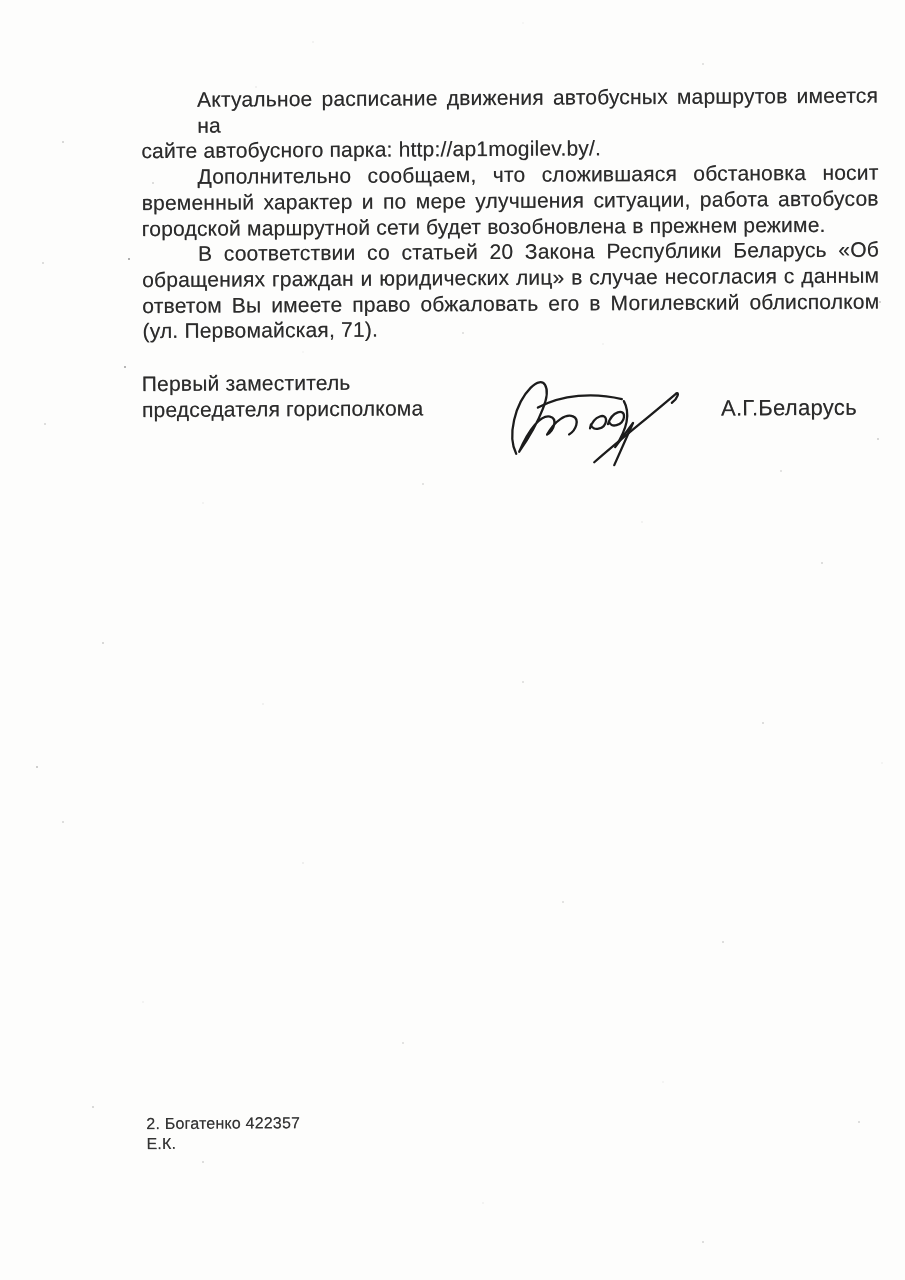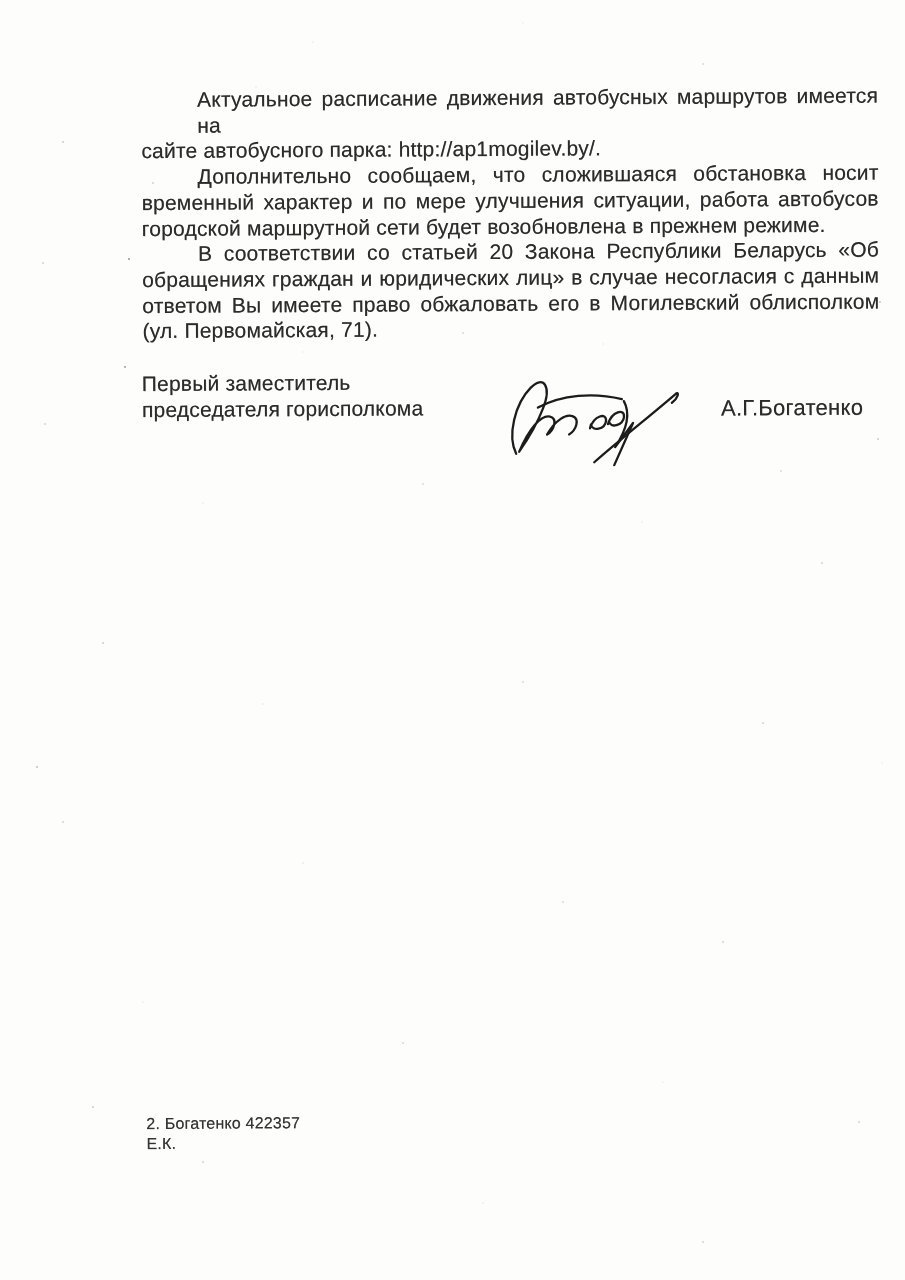--- a/index.html
+++ b/index.html
@@ -116,21 +116,21 @@
           <path d="M14,82 C5,64 13,32 29,16 C42,3 50,15 41,37 C34,55 24,70 17,80 C27,57 39,43 48,45 C56,47 52,59 45,63 C53,49 64,42 71,45 C78,48 74,59 67,63"></path>
           <path d="M36,36 C60,23 92,21 120,28"></path>
           <path d="M88,57 C92,44 105,41 104,50 C103,58 90,61 89,53 Z"></path>
           <path d="M106,53 C110,40 123,37 122,46 C121,54 108,58 107,50 Z"></path>
           <path d="M122,30 C129,43 125,58 113,76 L131,52 L112,94"></path>
           <path d="M92,91 C116,70 148,45 174,23 C178,20 176,28 170,32"></path>
         </g>
       </svg>
     </div>
 
-    <div class="sign-name">А.Г.Богатенко</div>
+    <div class="sign-name">А.Г.Беларусь</div>
 
     <div class="footer">
       <div>2. Богатенко 422357</div>
       <div>Е.К.</div>
     </div>
 
   </div>
 </div>
 
 </body></html>

